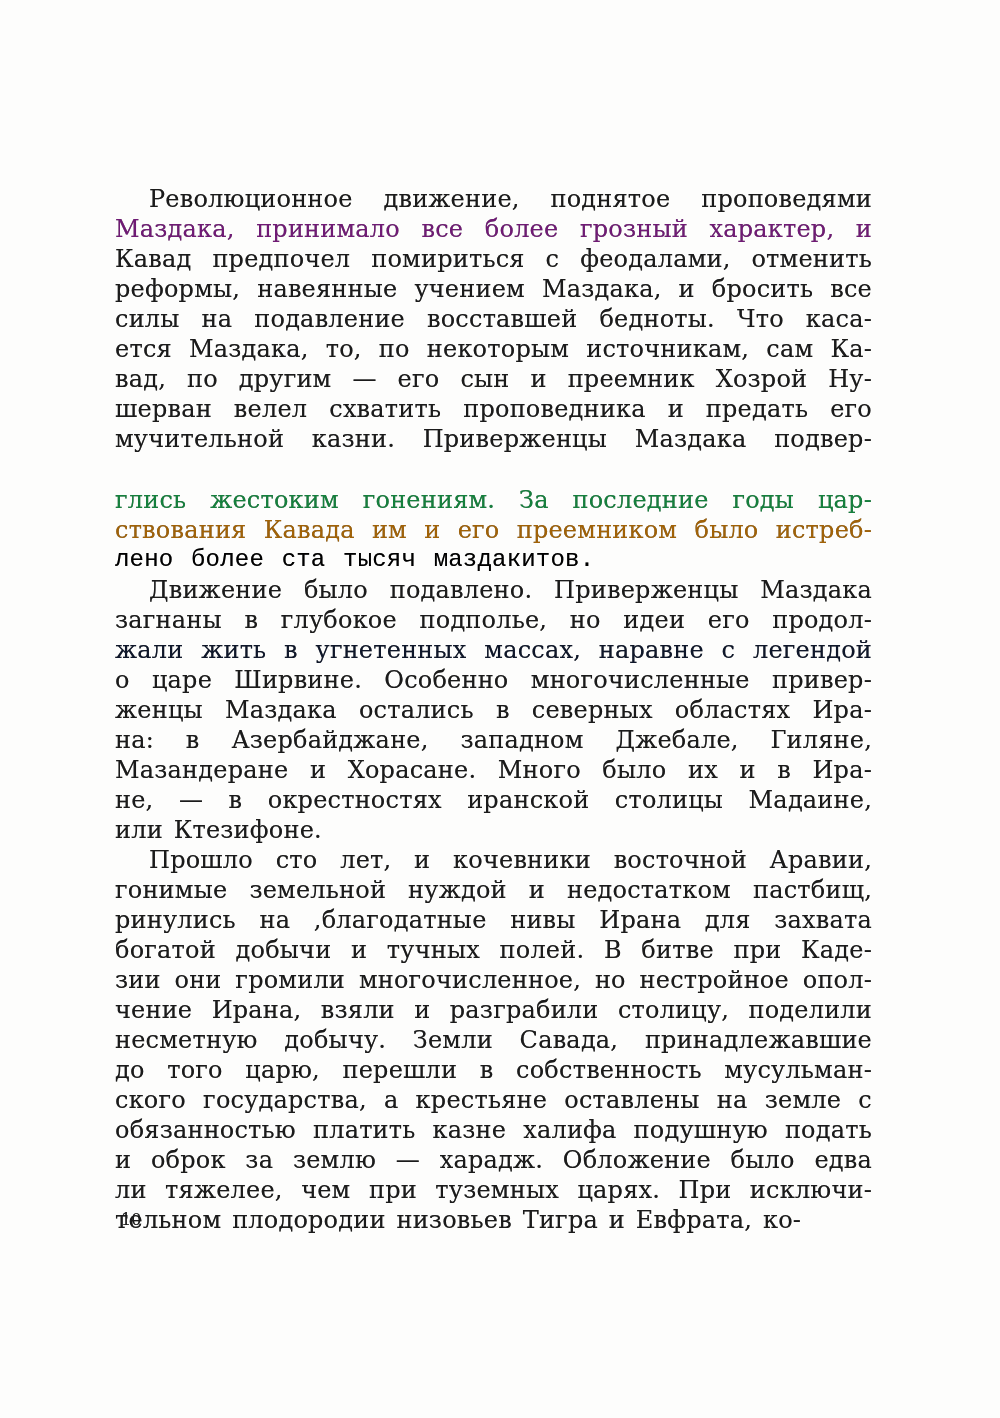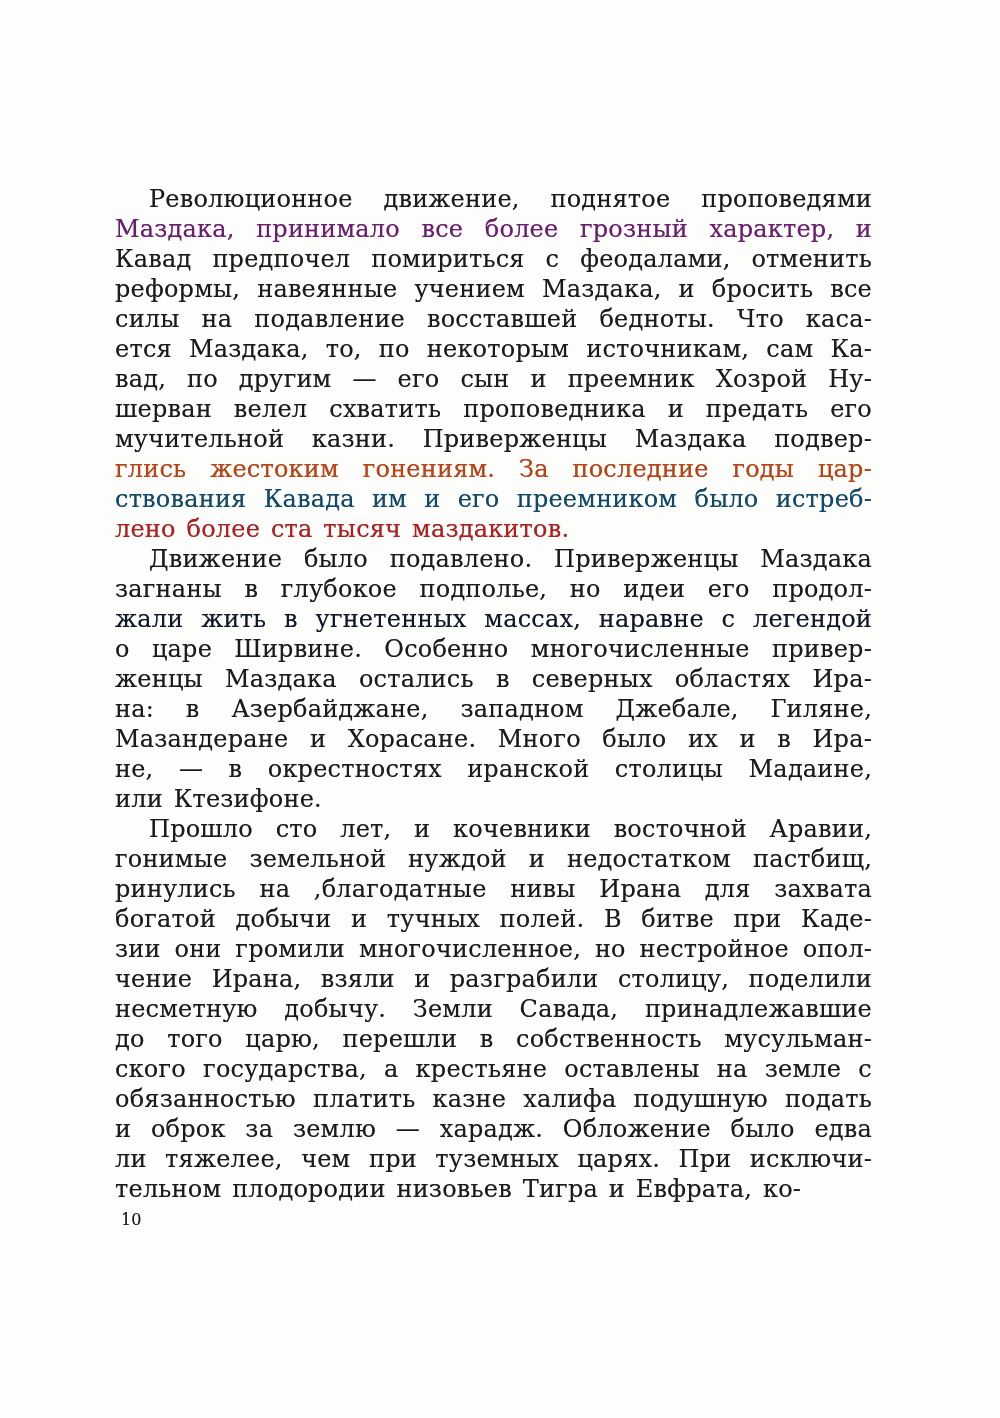--- a/index.html
+++ b/index.html
@@ -70,23 +70,23 @@
   <div class="para">
         <div class="line first" style="color: rgb(27, 27, 27);">Революционное движение, поднятое проповедями</div>
         <div class="line" style="color: #701a75;">Маздака, принимало все более грозный характер, и</div>
         <div class="line" style="color: rgb(27, 27, 27);">Кавад предпочел помириться с феодалами, отменить</div>
         <div class="line" style="color: rgb(27, 27, 27);">реформы, навеянные учением Маздака, и бросить все</div>
         <div class="line" style="color: rgb(27, 27, 27);">силы на подавление восставшей бедноты. Что каса-</div>
         <div class="line" style="color: rgb(27, 27, 27);">ется Маздака, то, по некоторым источникам, сам Ка-</div>
         <div class="line" style="color: rgb(27, 27, 27);">вад, по другим — его сын и преемник Хозрой Ну-</div>
         <div class="line" style="color: rgb(27, 27, 27);">шерван велел схватить проповедника и предать его</div>
         <div class="line" style="color: rgb(27, 27, 27);">мучительной казни. Приверженцы Маздака подвер-</div>
-        <div class="line" style="color: #c2410c;">глись жестоким гонениям. За последние годы цар-</div>
-        <div class="line" style="color: #0c4a6e;">ствования Кавада им и его преемником было истреб-</div>
-        <div class="line last" style="color: #b91c1c;">лено более ста тысяч маздакитов.</div>
+        <div class="line" style="color: #15803d; margin-top: 31px;">глись жестоким гонениям. За последние годы цар-</div>
+        <div class="line" style="color: #a16207;">ствования Кавада им и его преемником было истреб-</div>
+        <div class="line last" style="color: #000000; font-family: Liberation Mono, monospace;">лено более ста тысяч маздакитов.</div>
       </div>
       <div class="para">
         <div class="line first" style="color: rgb(27, 27, 27);">Движение было подавлено. Приверженцы Маздака</div>
         <div class="line" style="color: rgb(27, 27, 27);">загнаны в глубокое подполье, но идеи его продол-</div>
         <div class="line" style="color: #0f172a;">жали жить в угнетенных массах, наравне с легендой</div>
         <div class="line" style="color: rgb(27, 27, 27);">о царе Ширвине. Особенно многочисленные привер-</div>
         <div class="line" style="color: rgb(27, 27, 27);">женцы Маздака остались в северных областях Ира-</div>
         <div class="line" style="color: rgb(27, 27, 27);">на: в Азербайджане, западном Джебале, Гиляне,</div>
         <div class="line" style="color: rgb(27, 27, 27);">Мазандеране и Хорасане. Много было их и в Ира-</div>
         <div class="line" style="color: rgb(27, 27, 27);">не, — в окрестностях иранской столицы Мадаине,</div>

